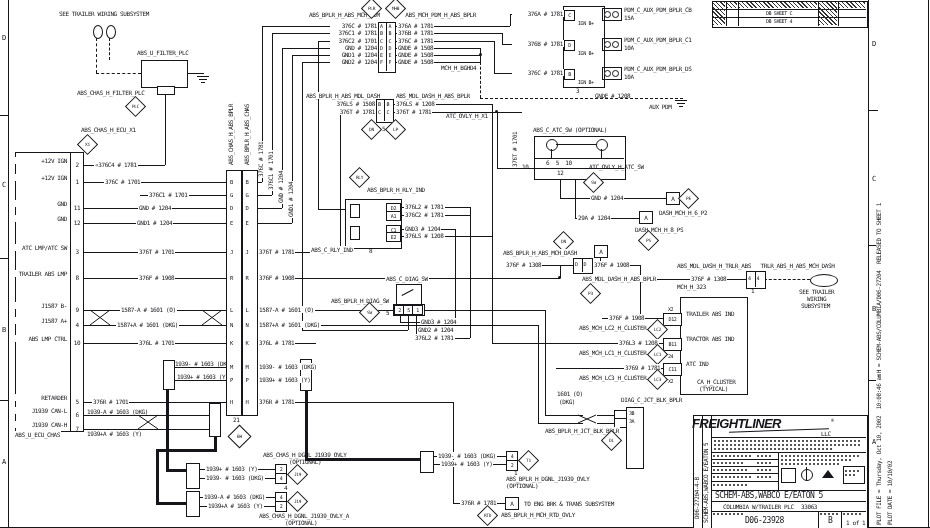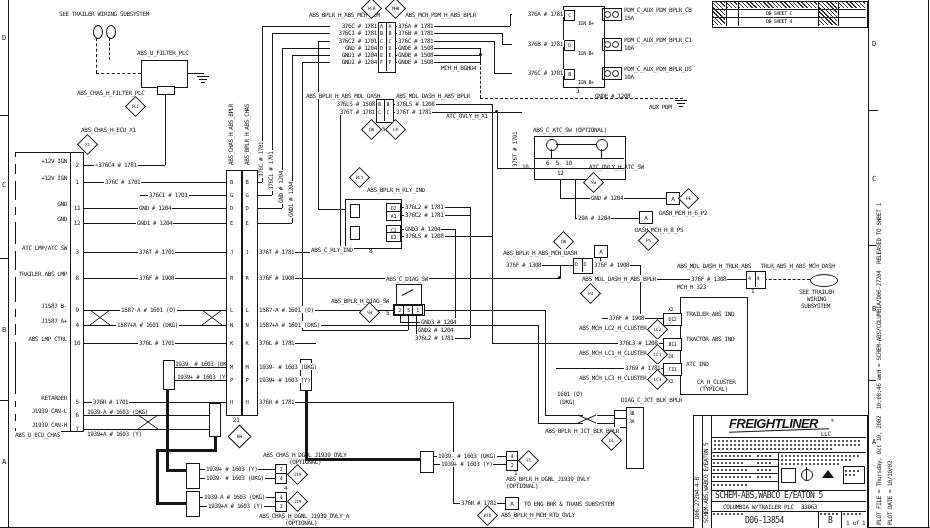--- a/index.html
+++ b/index.html
@@ -570,21 +570,21 @@
   <div class="dia" style="left:480px;top:508px">
       <b>RTD</b>
     </div>
   <div class="l ln" style="left:500px;top:511px">ABS_BPLR_H_MCH_RTD_OVLY</div>
 
   <div class="bx" style="left:693px;top:415px;width:173px;height:113px"></div>
   <div class="wv" style="left:702px;top:415px;height:113px"></div>
   <div class="wv" style="left:711px;top:415px;height:113px"></div>
   <div class="lv ln s" style="left:694px;top:520px">D06-27204-4-B</div>
   <div class="lv ln s" style="left:703px;top:524px">SCHEM-ABS,WABCO E/EATON 5</div>
-  <div class="logo" style="left:729px;top:417px">FREIGHTLINER</div>
+  <div class="logo" style="left:692px;top:417px">FREIGHTLINER</div>
   <div class="l ln s" style="left:830px;top:417px">®</div>
   <div class="w" style="left:729px;top:430px;width:100px;transform:rotate(-2deg)"></div>
   <div class="l ln" style="left:820px;top:430px">LLC</div>
   <div class="w" style="left:711px;top:437px;width:155px"></div>
   <div class="pt" style="left:714px;top:440px;width:148px"></div>
   <div class="pt" style="left:714px;top:444px;width:148px"></div>
   <div class="pt" style="left:714px;top:448px;width:118px"></div>
   <div class="w" style="left:711px;top:452px;width:155px"></div>
   <div class="wv" style="left:778px;top:452px;height:38px"></div>
   <div class="w" style="left:711px;top:459px;width:67px"></div>
@@ -614,17 +614,17 @@
   <div class="l ln t8" style="left:714px;top:491px">SCHEM-ABS,WABCO E/EATON 5</div>
   <div class="w" style="left:711px;top:501px;width:155px"></div>
   <div class="l ln" style="left:722px;top:503px">COLUMBIA W/TRAILER PLC</div>
   <div class="l ln" style="left:800px;top:503px">33063</div>
   <div class="w" style="left:711px;top:511px;width:155px"></div>
   <div class="wv" style="left:818px;top:511px;height:17px"></div>
   <div class="wv" style="left:841px;top:511px;height:17px"></div>
   <div class="pt" style="left:713px;top:513px;width:30px"></div>
   <div class="pt" style="left:820px;top:513px;width:18px"></div>
   <div class="pt" style="left:843px;top:513px;width:20px"></div>
-  <div class="l ln t8" style="left:744px;top:516px">D06-13854</div>
+  <div class="l ln t8" style="left:744px;top:516px">D06-23928</div>
   <div class="l ln t8" style="left:827px;top:516px">B</div>
   <div class="l ln" style="left:845px;top:519px">1 of 1</div>
 
 </div>
 
 </body></html>

